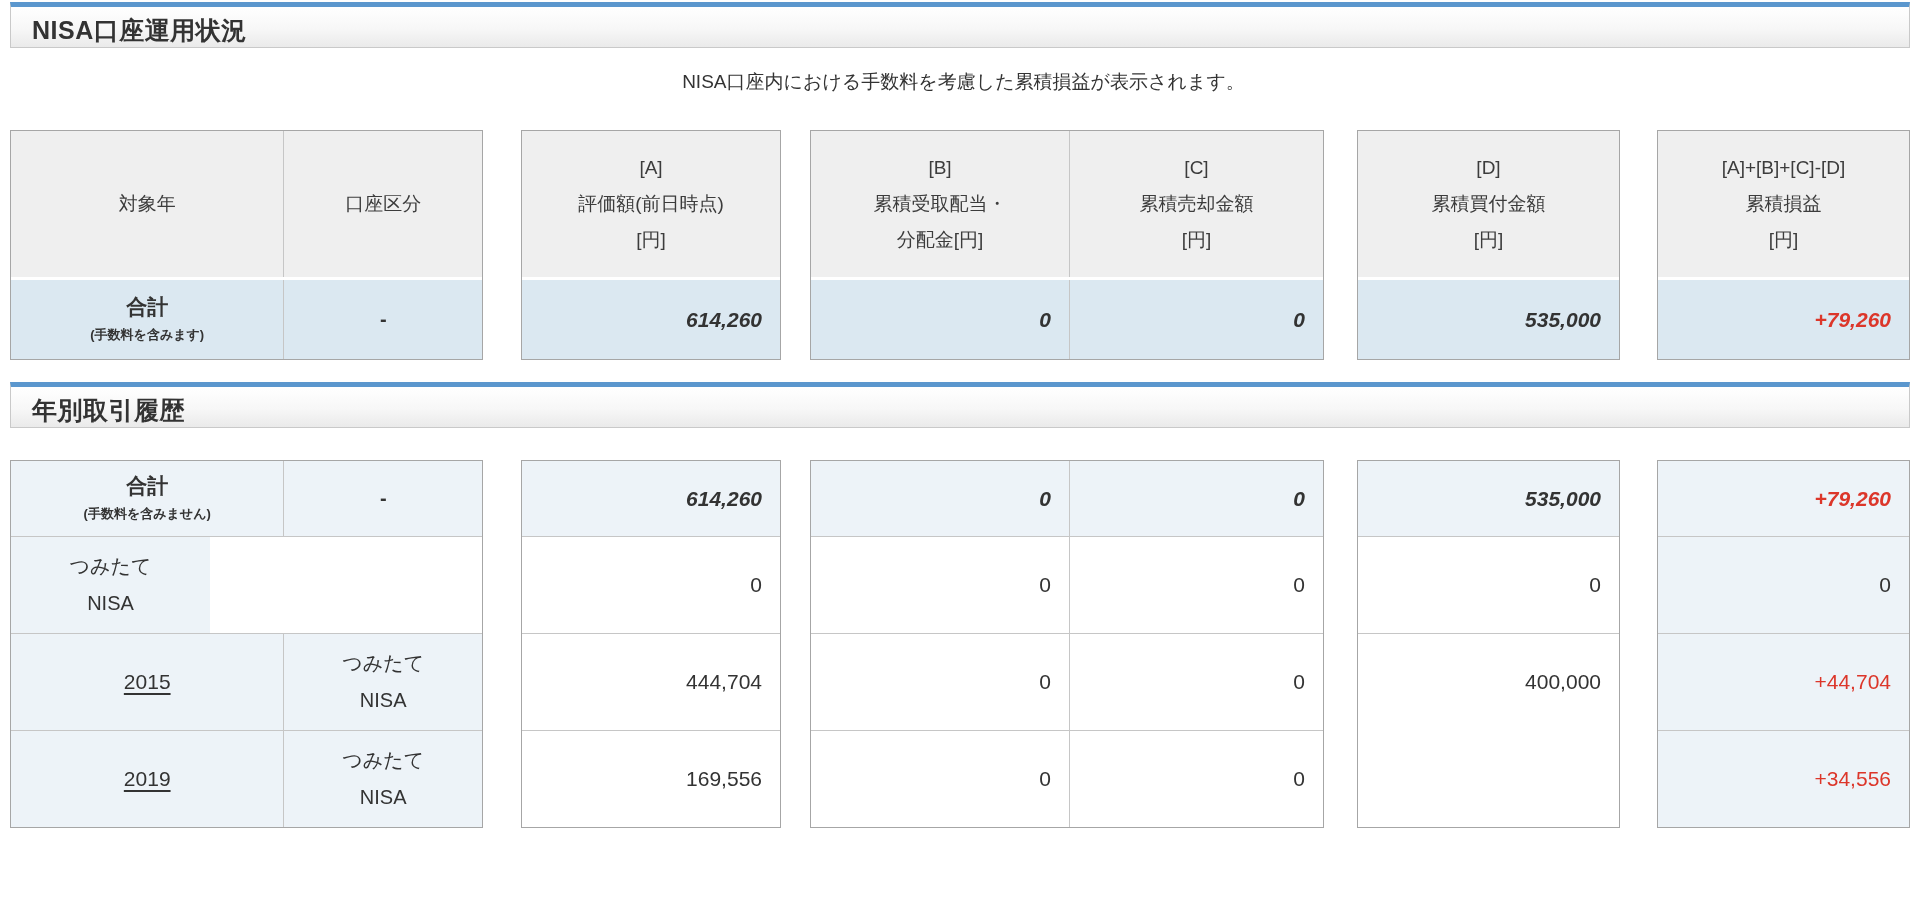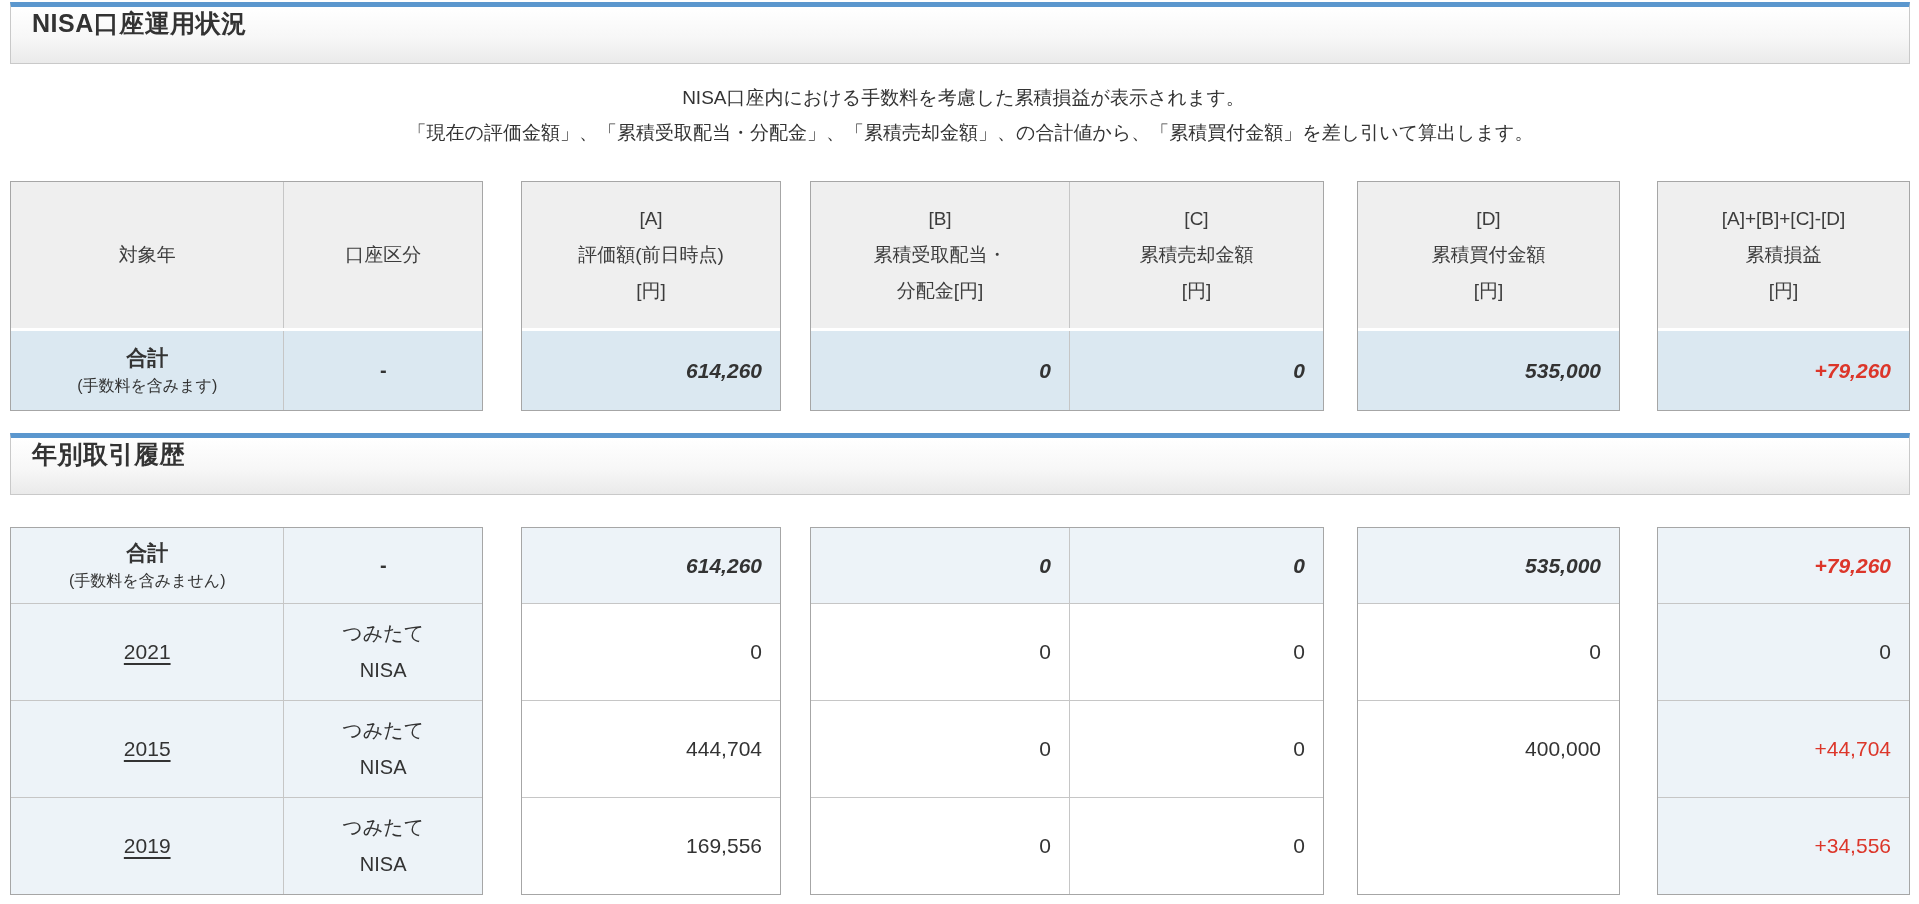--- a/index.html
+++ b/index.html
@@ -5,23 +5,23 @@
   * { box-sizing: border-box; margin: 0; padding: 0; }
   html, body { width: 1919px; height: 904px; background: #ffffff; overflow: hidden; }
   body { font-family: "Liberation Sans", sans-serif; color: #333333; }
 
   
   .section-bar {
     margin: 2px 9px 0 10px;
     border: 1px solid #c9c9c9;
     border-top: 5px solid #5b97ce;
     background: linear-gradient(to bottom, #ffffff 0%, #f7f7f7 55%, #eaeaea 100%);
-    height: 62px;
+    height: 46px;
     display: flex;
-    align-items: flex-start;
+    align-items: flex-end;
     padding-left: 21px;
   }
   .section-bar .title { font-size: 25px; font-weight: bold; color: #333; letter-spacing: 0.5px; }
 
   
   .desc { margin: 16px 0 0 8px; font-size: 19px; line-height: 35px; color: #333; text-align: center; }
   .desc .line2 { padding-left: 14px; }
 
   
   .tables-row { display: flex; align-items: stretch; padding-left: 10px; }
@@ -56,38 +56,37 @@
   .bold { font-weight: bold; font-style: italic; }
   .red { color: #dc362a; }
 
   .bg-head { background: #efefef; }
   .bg-blue { background: #dbe8f1; }
   .bg-lblue { background: #edf3f8; }
   .bg-white { background: #ffffff; }
 
   .head-line { font-size: 19px; line-height: 36px; color: #3c3c3c; text-align: center; }
   .total-label { font-size: 21px; font-weight: bold; line-height: 30px; }
-  .total-sub { font-size: 16px; font-weight: normal; line-height: 26px; }
+  .total-sub { font-size: 13px; font-weight: bold; line-height: 26px; }
   .dash { font-size: 20px; font-weight: bold; }
   .year-link {
     font-size: 21px; color: #333; text-decoration: underline;
     text-underline-offset: 4px; cursor: pointer;
   }
   .kubun-line { font-size: 20px; line-height: 37px; }
 </style>
 </head>
 <body>
 
 <div class="section-bar">
   <span class="title">NISA口座運用状況</span>
 </div>
 
 <div class="desc">
   <div class="line1">NISA口座内における手数料を考慮した累積損益が表示されます。</div>
-  <div class="line2">「現在の評価金額」、「累積受取配当・分配金」、「累積売却金額」、の合計値から、「累積買付金額」を差し引いて算出します。</div>
 </div>
 
 <div class="tables-row first">
 
   <div class="tbl t-yearkubun">
     <div class="row h-head">
       <div class="cell w-year bg-head">
         <div class="head-line">対象年</div>
       </div>
       <div class="cell w-kubun bg-head">
@@ -174,23 +173,20 @@
     <div class="row h-total2">
       <div class="cell w-year bg-lblue">
         <div class="total-label">合計</div>
         <div class="total-sub">(手数料を含みません)</div>
       </div>
       <div class="cell w-kubun bg-lblue">
         <div class="dash">-</div>
       </div>
     </div>
     <div class="row h-year">
-      <div class="cell w-year bg-lblue">
-        <a class="year-link">2021</a>
-      </div>
       <div class="cell w-kubun bg-lblue">
         <div class="kubun-line">つみたて</div>
         <div class="kubun-line">NISA</div>
       </div>
     </div>
     <div class="row h-year">
       <div class="cell w-year bg-lblue">
         <a class="year-link">2015</a>
       </div>
       <div class="cell w-kubun bg-lblue">

